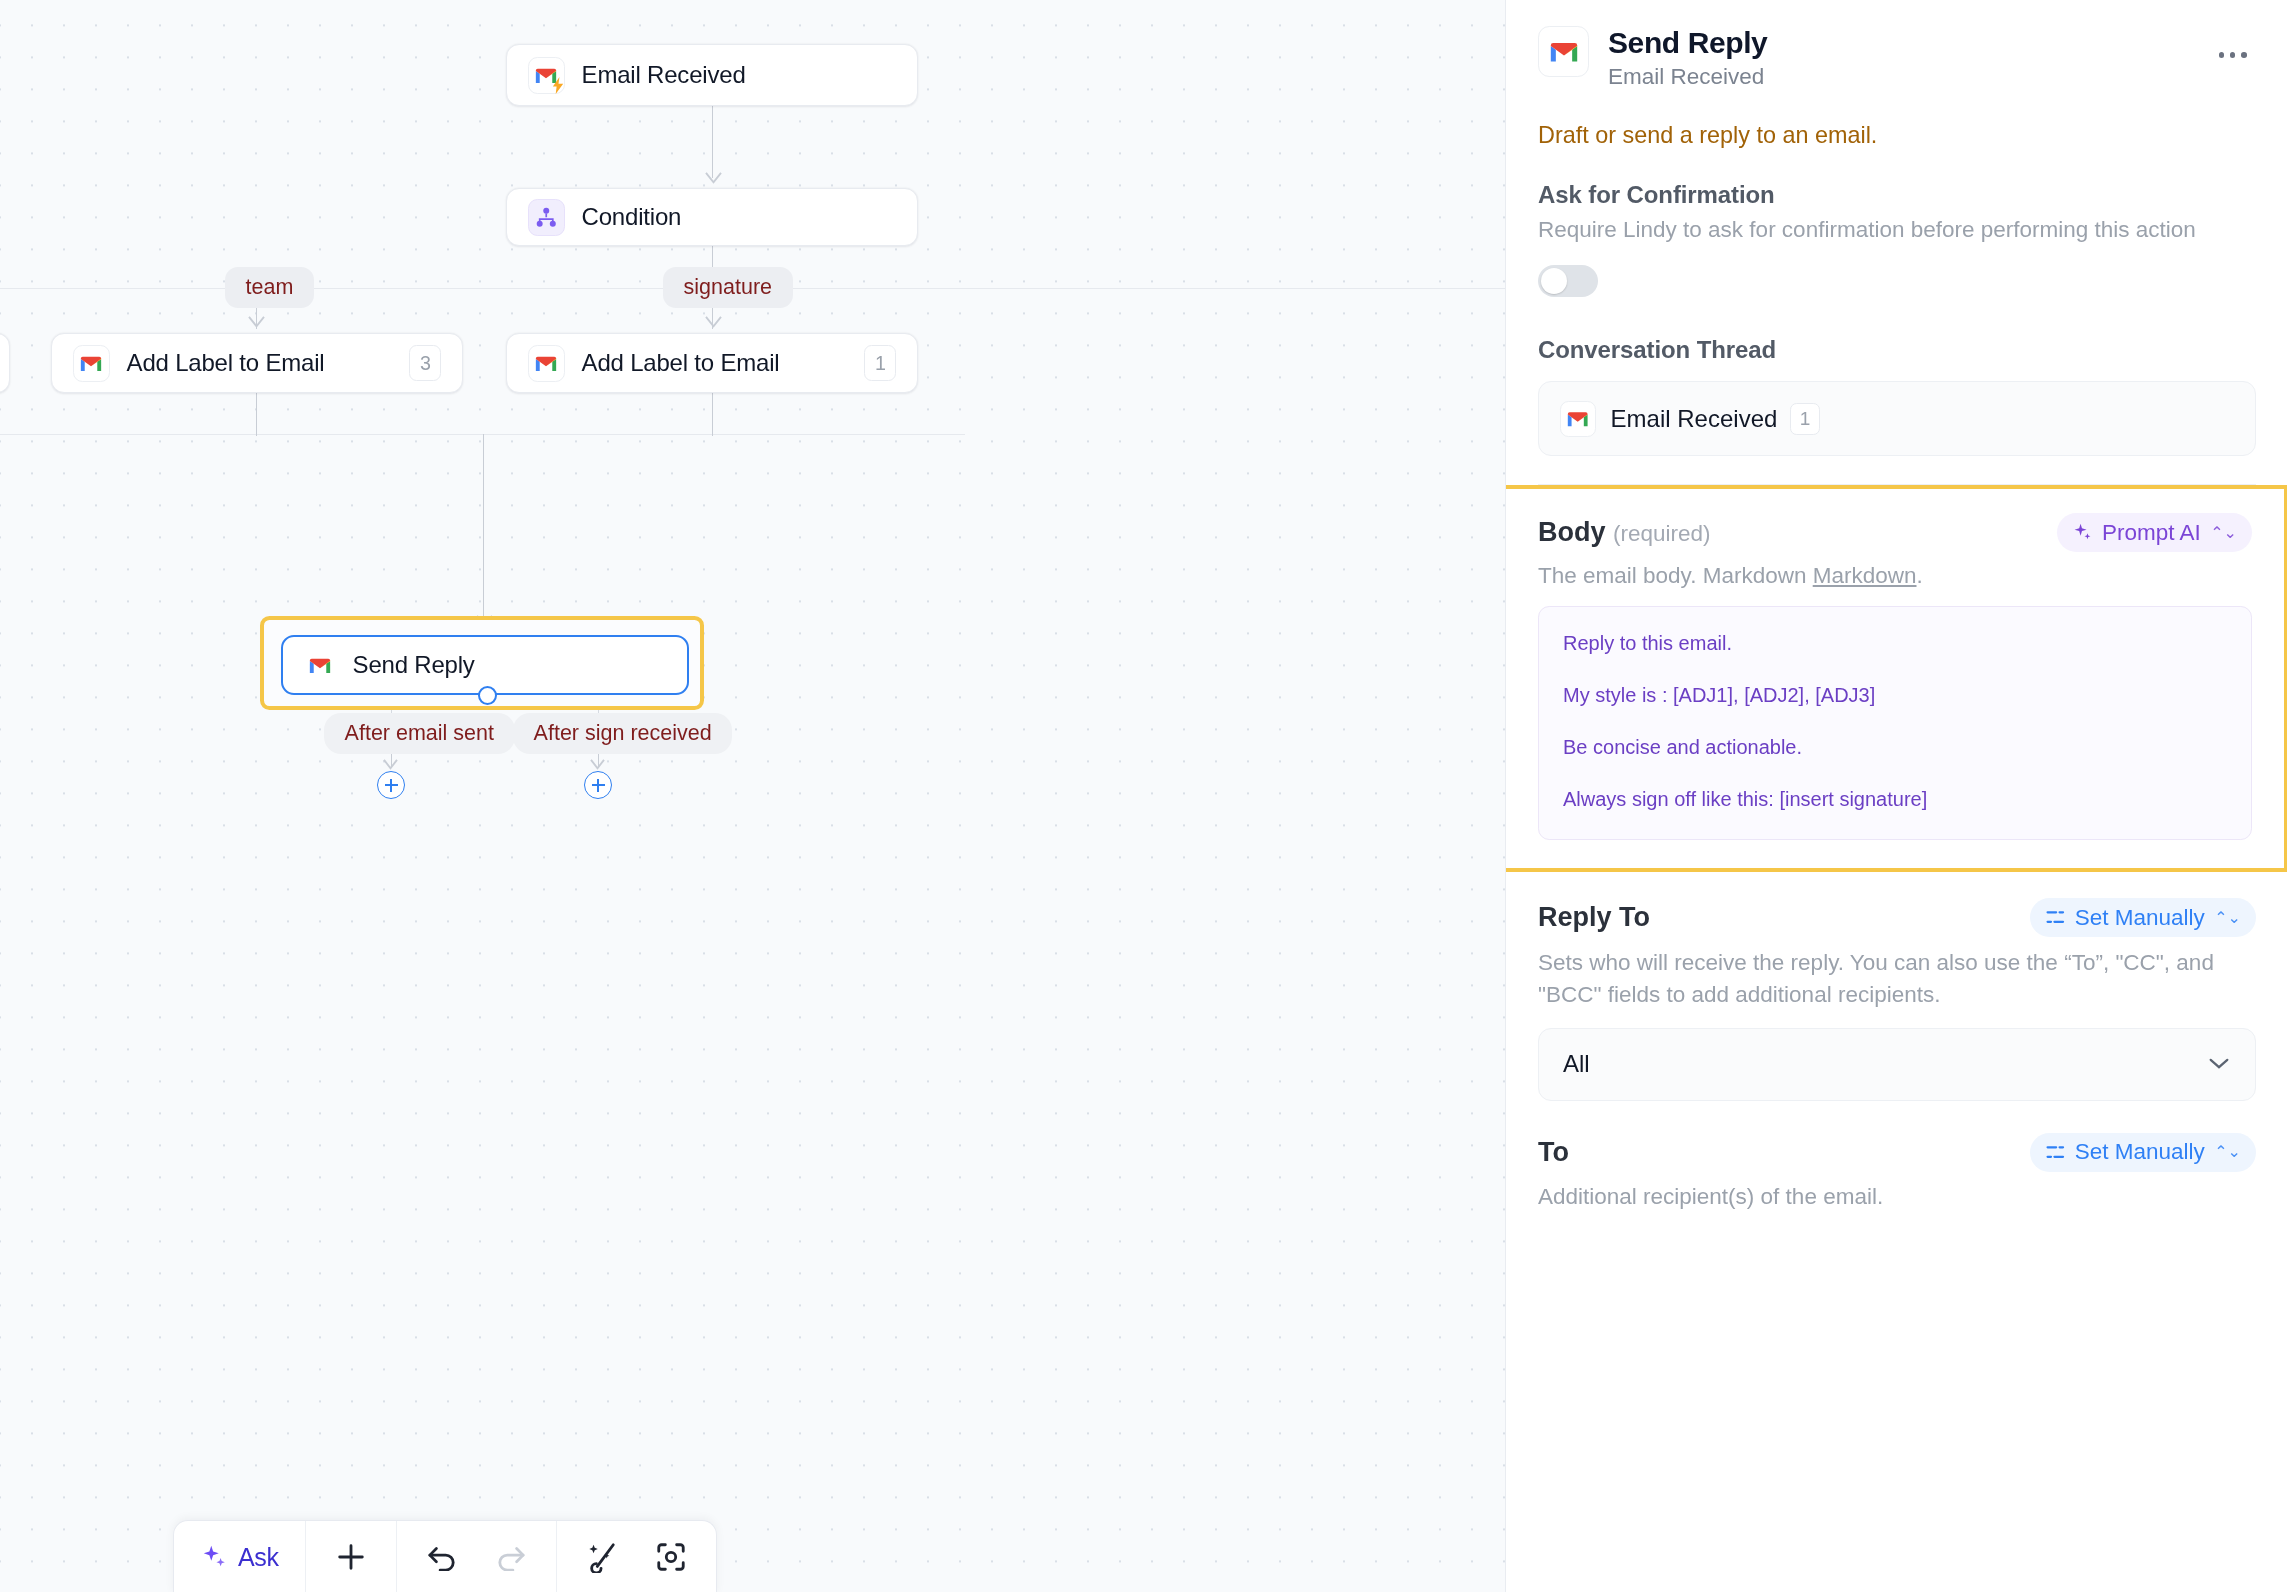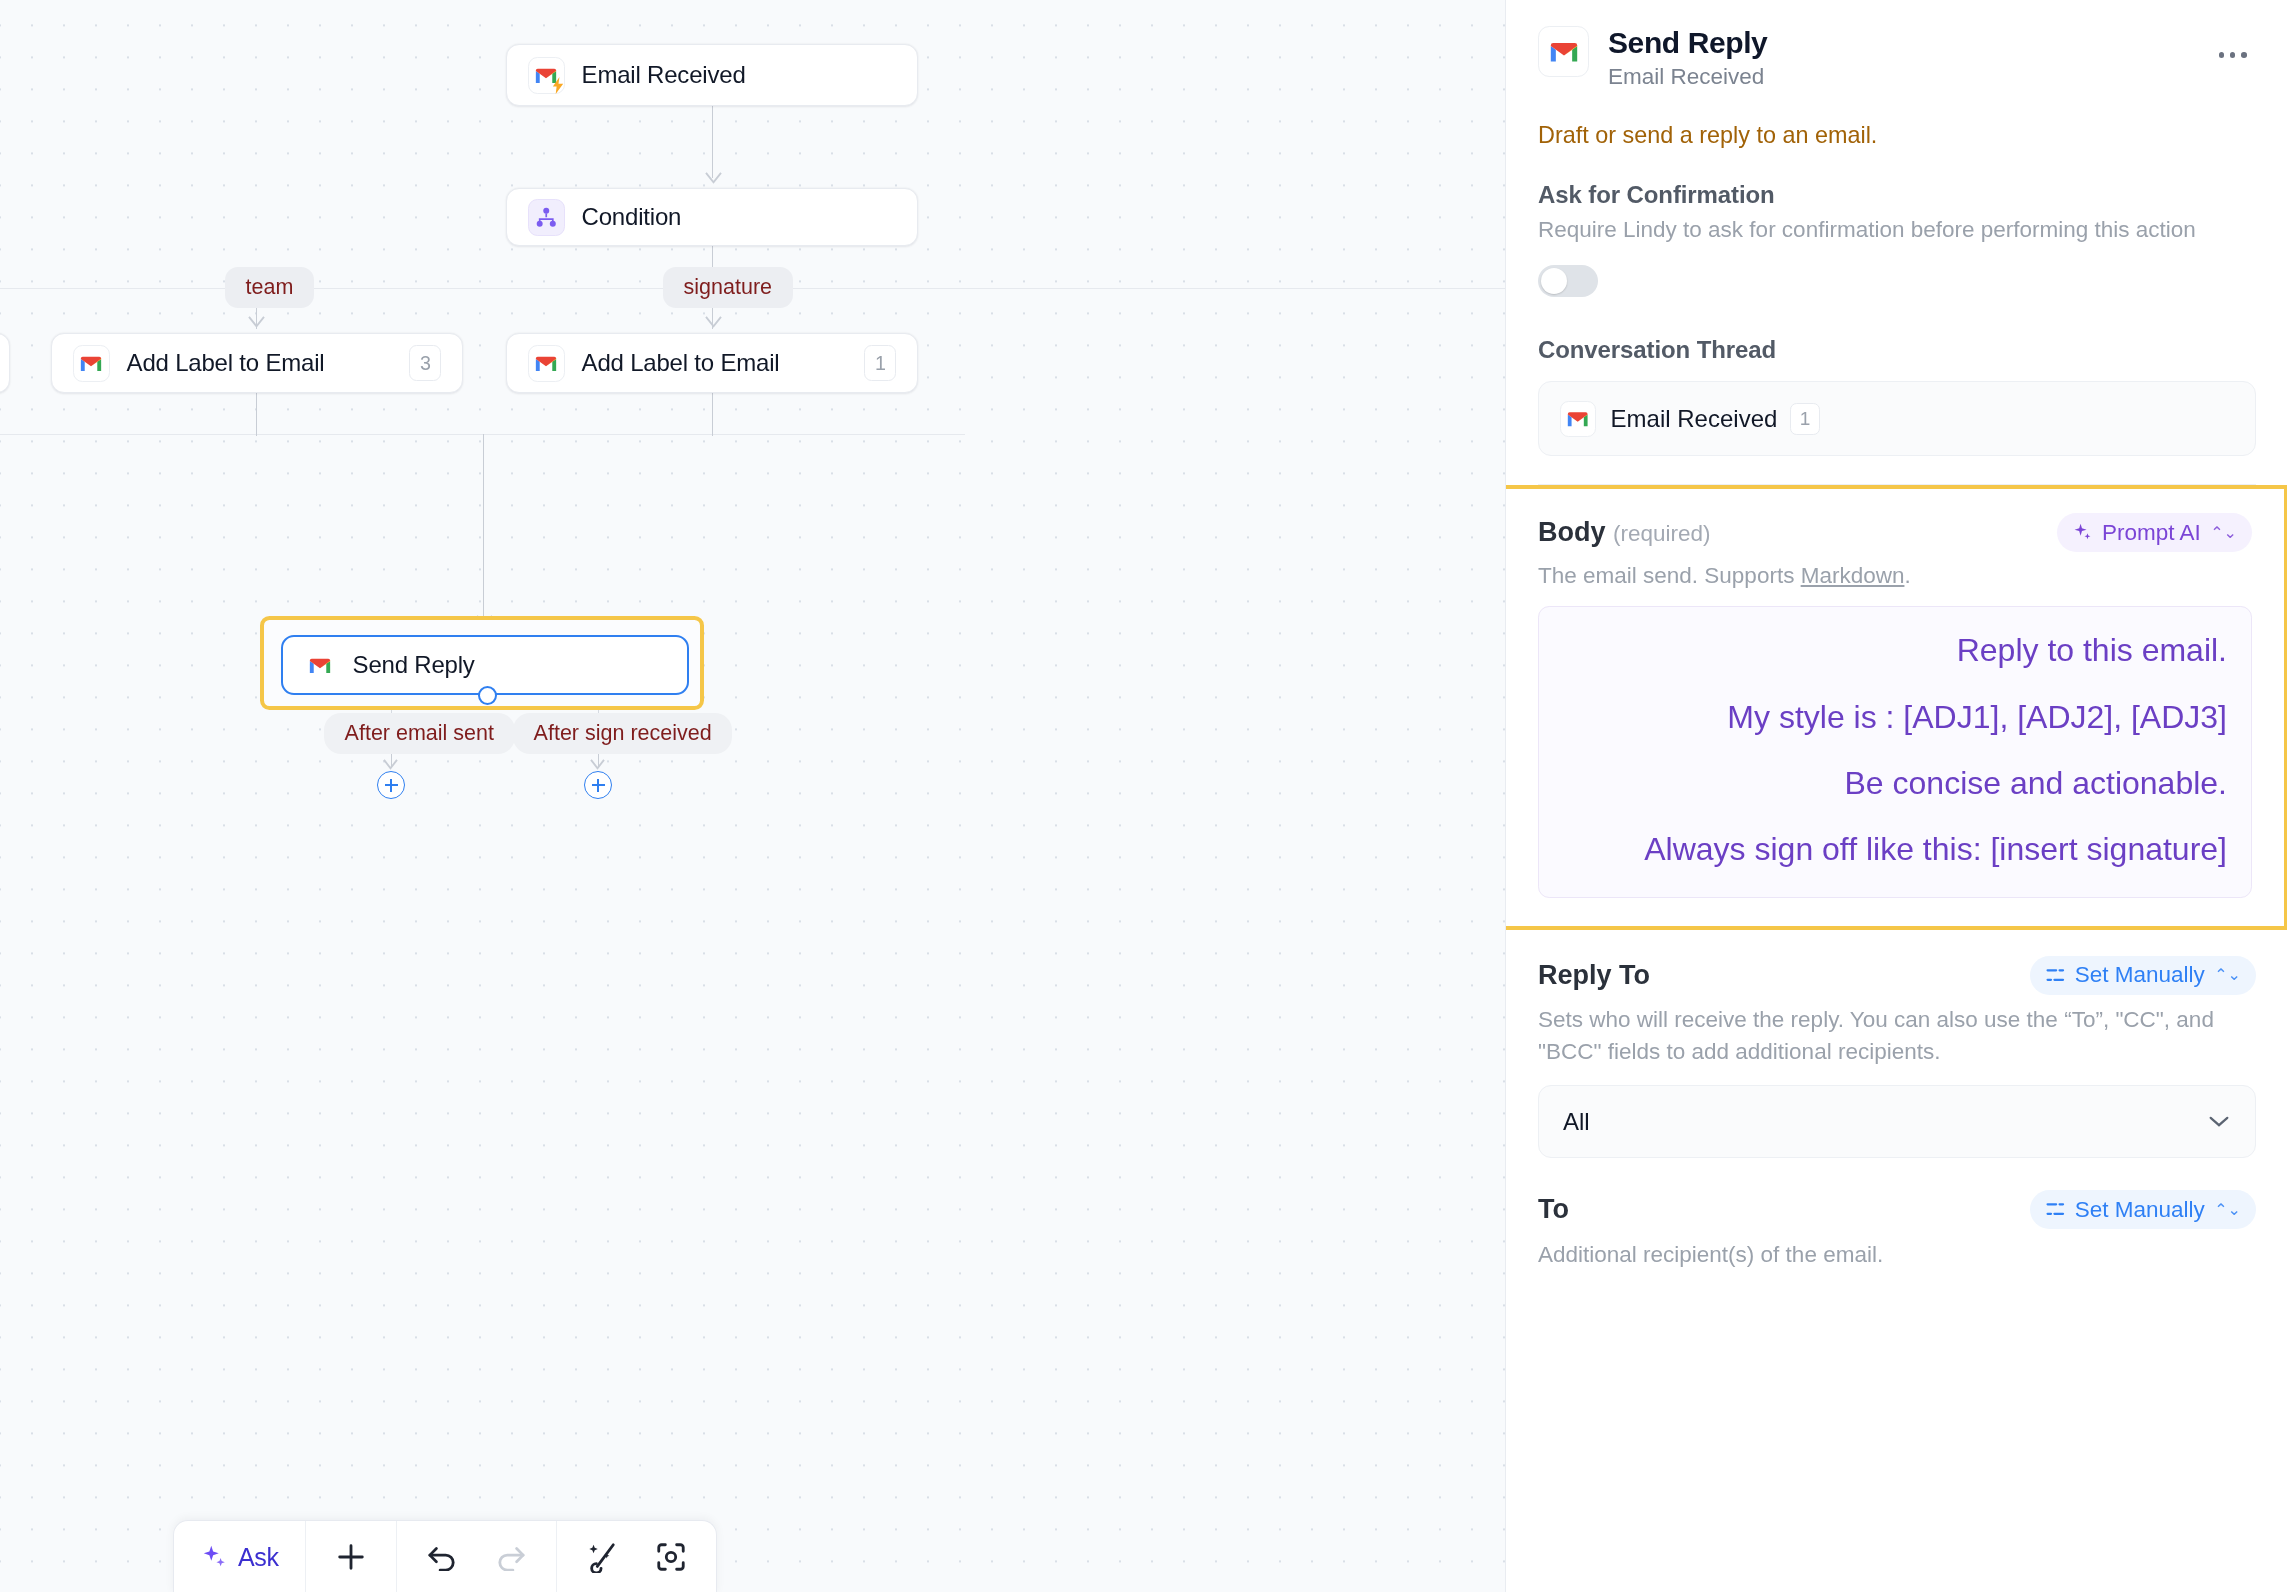--- a/index.html
+++ b/index.html
@@ -194,21 +194,21 @@
   .pill.manual { background: #eef5fe; color: #2f80f5; }
   .chev-ud { font-size: 16px; opacity: .85; line-height: 1; }
 
   .help { font-size: 22.5px; color: #9aa1ab; margin-top: 11.2px; }
   .help u { text-decoration-color: #9aa1ab; }
 
   .body-area {
     margin-top: 17px; border: 0.9px solid #ece6f8; border-radius: 11.2px;
     background: #fbfaff; padding: 24px 24px 28px 24px;
   }
-  .body-area p { font-size: 32px; color: #6b3fc4; line-height: 1.2; text-align: right; }
+  .body-area p { font-size: 20px; color: #6b3fc4; line-height: 1.2; }
   .body-area p + p { margin-top: 28px; }
 
   .select-box {
     margin-top: 17px; height: 73px; border: 0.9px solid #edf0f4; border-radius: 13px;
     background: #fafbfc; display: flex; align-items: center;
     padding: 0 24px; font-size: 24px; color: #111827;
   }
   .select-box .chev { margin-left: auto; color: #6b7280; font-size: 20.6px; }
 
   .blk { margin-top: 32px; }
@@ -480,21 +480,21 @@
           <svg width="20.6" height="20.6" viewBox="0 0 24 24">
             <path d="M10 2 L11.6 7.4 L17 9 L11.6 10.6 L10 16 L8.4 10.6 L3 9 L8.4 7.4 Z" fill="#7b45d6"></path>
             <path d="M18 13 L18.9 15.6 L21.5 16.5 L18.9 17.4 L18 20 L17.1 17.4 L14.5 16.5 L17.1 15.6 Z" fill="#7b45d6"></path>
           </svg>
           <span>Prompt AI</span>
           <span class="chev-ud">⌃⌄</span>
         </span>
       </div>
 
       <div class="help">
-        <span>The email send. Supports </span><u>Markdown</u><span>.</span>
+        <span>The email body. Markdown </span><u>Markdown</u><span>.</span>
       </div>
 
       <div class="body-area">
         <p>Reply to this email.</p>
         <p>My style is : [ADJ1], [ADJ2], [ADJ3]</p>
         <p>Be concise and actionable.</p>
         <p>Always sign off like this: [insert signature]</p>
       </div>
     </div>
 

